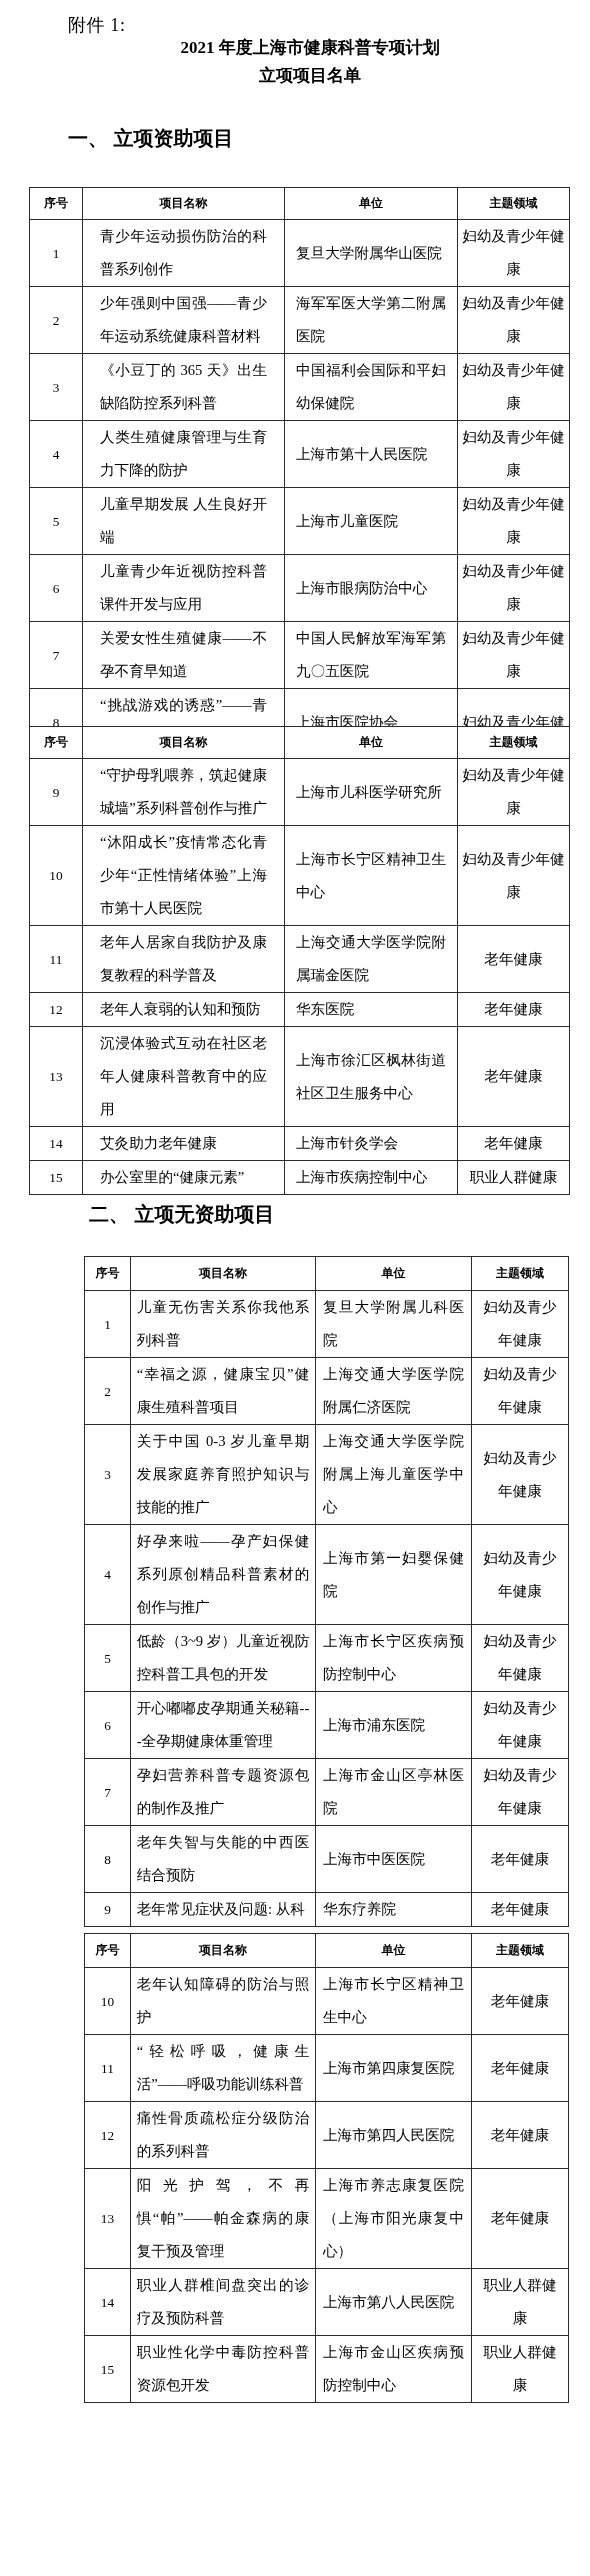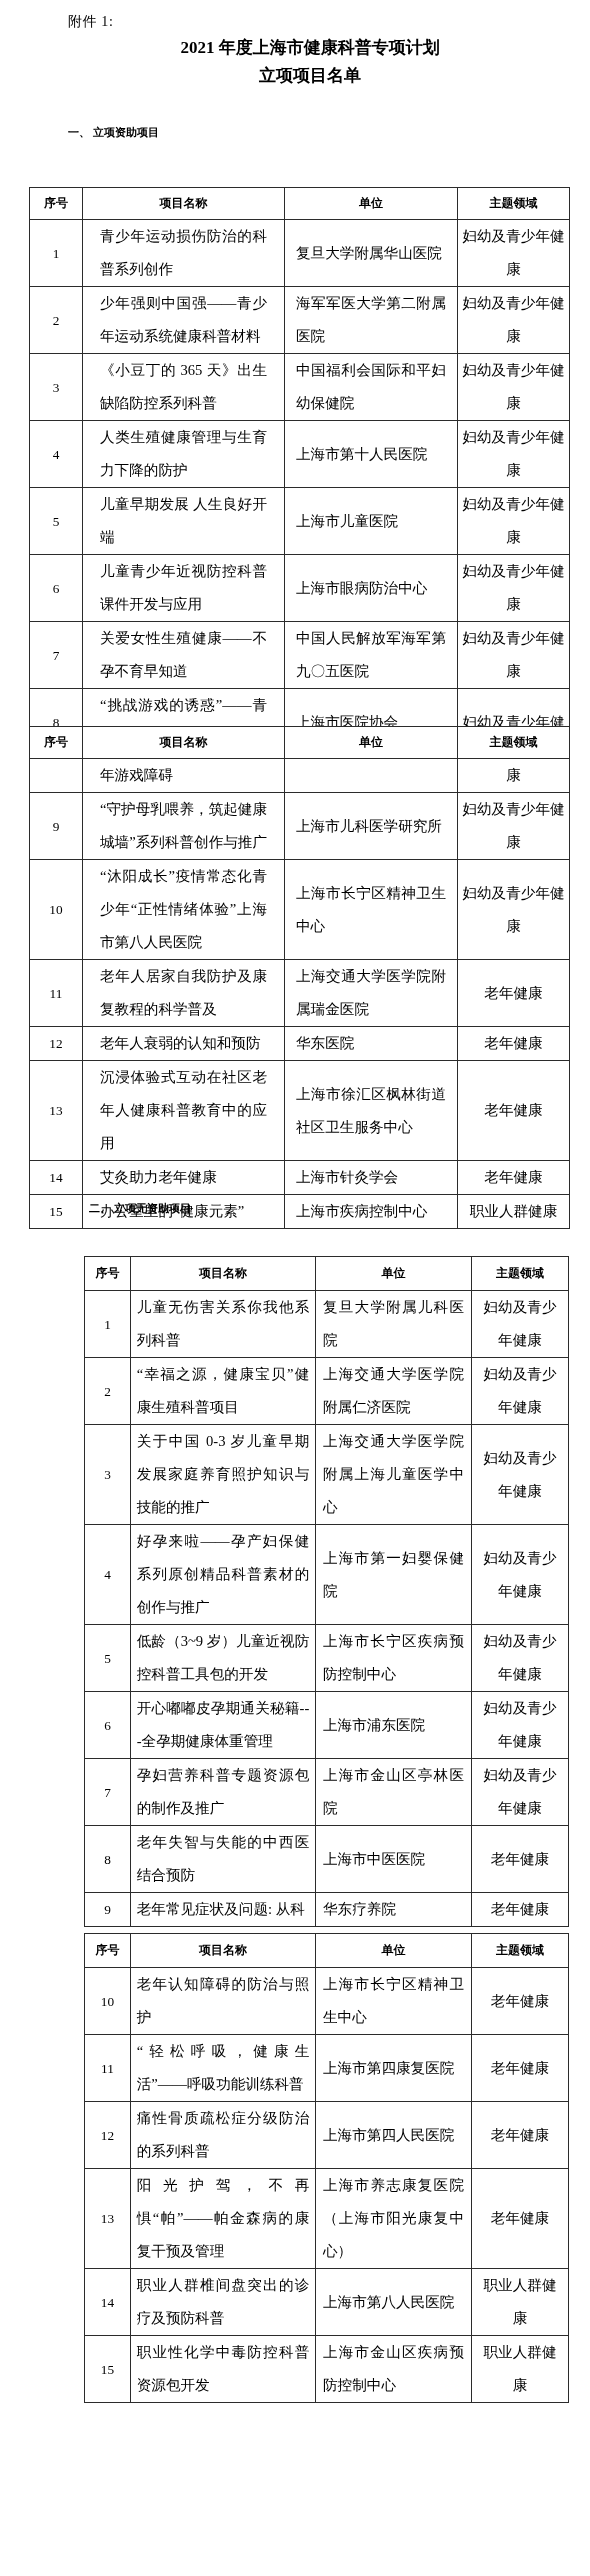--- a/index.html
+++ b/index.html
@@ -1,24 +1,24 @@
 <!DOCTYPE html>
 <html style="font-size:10.2px"><head>
 <meta charset="utf-8">
 <style>
   html,body{margin:0;padding:0;background:#ffffff;}
   body{width:590px;height:2576px;position:relative;color:#000;
        font-family:"Liberation Serif","DejaVu Serif",serif;}
   .page{position:relative;width:590px;height:2576px;background:#fff;overflow:hidden;}
 
-  .attachment{position:absolute;left:68px;top:12.7px;font-size:14px;letter-spacing:0.6px;}
+  .attachment{position:absolute;left:68px;top:12.7px;font-size:18px;letter-spacing:0.6px;}
   .title{position:absolute;left:15px;width:590px;text-align:center;font-weight:bold;font-size:17px;}
   .title.t1{top:36px;}
   .title.t2{top:64px;}
-  .heading{position:absolute;font-weight:bold;font-size:11px;
+  .heading{position:absolute;font-weight:bold;font-size:20px;
            font-family:"Liberation Sans","DejaVu Sans",sans-serif;}
   .heading.h1{left:68px;top:125px;}
   .heading.h2{left:89px;top:1201px;}
 
   table.tbl{position:absolute;border-collapse:collapse;table-layout:fixed;background:#fff;}
   .tbl th,.tbl td{border:0.6px solid #2b2b2b;overflow:hidden;vertical-align:middle;}
   .tbl th{font-family:"Liberation Sans","DejaVu Sans",sans-serif;font-weight:bold;
           font-size:12px;text-align:center;line-height:1.1;}
   .wide th{height:29px;}
   .narrow th{height:31px;}
@@ -133,34 +133,28 @@
     <thead>
         <tr>
           <th>序号</th>
           <th>项目名称</th>
           <th>单位</th>
           <th>主题领域</th>
         </tr>
       </thead>
       <tbody>
         <tr>
-          <td class="c0"></td>
-          <td class="c1">年游戏障碍</td>
-          <td class="c2"></td>
-          <td class="c3">康</td>
-        </tr>
-        <tr>
           <td class="c0">9</td>
           <td class="c1">“守护母乳喂养，筑起健康城墙”系列科普创作与推广</td>
           <td class="c2">上海市儿科医学研究所</td>
           <td class="c3">妇幼及青少年健康</td>
         </tr>
         <tr>
           <td class="c0">10</td>
-          <td class="c1">“沐阳成长”疫情常态化青少年“正性情绪体验”上海市第八人民医院</td>
+          <td class="c1">“沐阳成长”疫情常态化青少年“正性情绪体验”上海市第十人民医院</td>
           <td class="c2">上海市长宁区精神卫生中心</td>
           <td class="c3">妇幼及青少年健康</td>
         </tr>
         <tr>
           <td class="c0">11</td>
           <td class="c1">老年人居家自我防护及康复教程的科学普及</td>
           <td class="c2">上海交通大学医学院附属瑞金医院</td>
           <td class="c3">老年健康</td>
         </tr>
         <tr>

